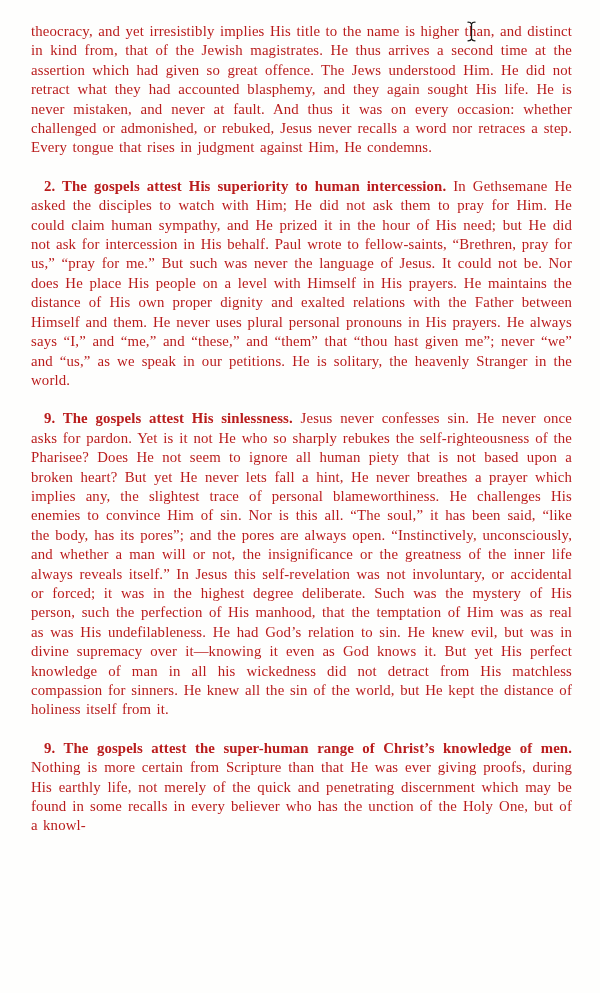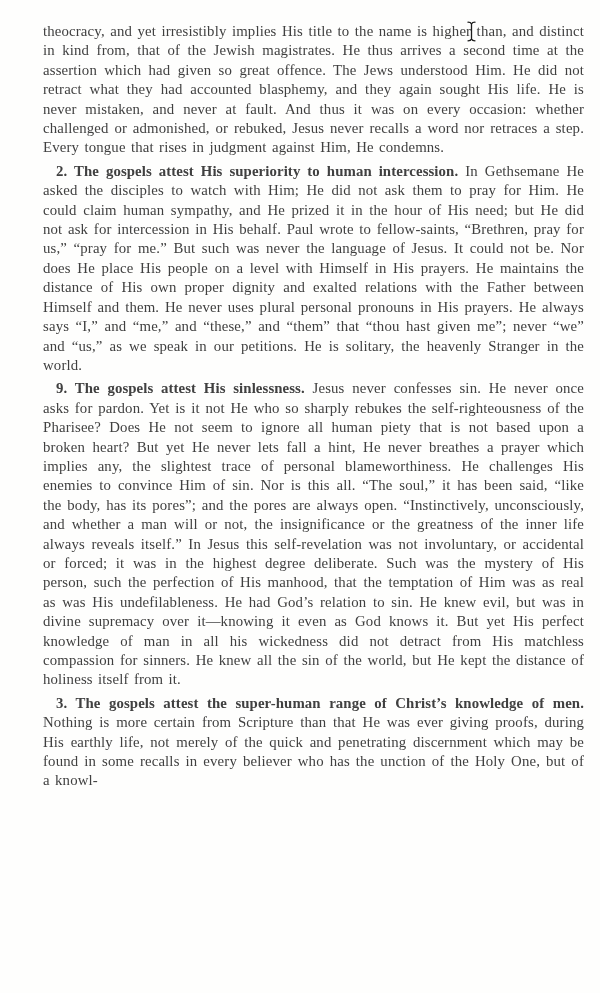--- a/index.html
+++ b/index.html
@@ -7,38 +7,38 @@
     padding: 0;
     background: #ffffff;
   }
   .page {
     position: relative;
     width: 600px;
     height: 993px;
     background: #fefefd;
     overflow: hidden;
     font-family: "Liberation Serif", "DejaVu Serif", serif;
-    color: #404040;
+    color: #b91c1c;
     box-sizing: border-box;
-    padding: 22px 28px 0 43px;
+    padding: 22px 28px 0 31px;
   }
   .text-col {
     width: 541px;
   }
   p.para {
     margin: 0;
     font-size: 14.8px;
     line-height: 19.4px;
     text-align: justify;
     letter-spacing: 0.15px;
     word-spacing: 1.5px;
   }
   p.para.numbered {
     text-indent: 13px;
-    margin-top: 4px;
+    margin-top: 19px;
   }
   .para-lead {
     font-weight: bold;
     letter-spacing: 0.1px;
   }
   .text-cursor {
     position: absolute;
     left: 466px;
     top: 21px;
     width: 11px;
@@ -67,18 +67,18 @@
       <span class="para-lead">2. The gospels attest His superiority to human intercession.</span>
       <span>In Gethsemane He asked the disciples to watch with Him; He did not ask them to pray for Him.  He could claim human sympathy, and He prized it in the hour of His need; but He did not ask for intercession in His behalf.  Paul wrote to fellow-saints, “Brethren, pray for us,” “pray for me.”  But such was never the language of Jesus.  It could not be. Nor does He place His people on a level with Himself in His prayers. He maintains the distance of His own proper dignity and exalted relations with the Father between Himself and them.  He never uses plural personal pronouns in His prayers.  He always says “I,” and “me,” and “these,” and “them” that “thou hast given me”; never “we” and “us,” as we speak in our petitions.  He is solitary, the heavenly Stranger in the world.</span>
     </p>
 
     <p class="para numbered">
       <span class="para-lead">9. The gospels attest His sinlessness.</span>
       <span>Jesus never confesses sin. He never once asks for pardon.  Yet is it not He who so sharply rebukes the self-righteousness of the Pharisee?  Does He not seem to ignore all human piety that is not based upon a broken heart?  But yet He never lets fall a hint, He never breathes a prayer which implies any, the slightest trace of personal blameworthiness.  He challenges His enemies to convince Him of sin.  Nor is this all.  “The soul,” it has been said, “like the body, has its pores”; and the pores are always open.  “Instinctively, unconsciously, and whether a man will or not, the insignificance or the greatness of the inner life always reveals itself.” In Jesus this self-revelation was not involuntary, or accidental or forced; it was in the highest degree deliberate.  Such was the mystery of His person, such the perfection of His manhood, that the temptation of Him was as real as was His undefilableness.  He had God’s relation to sin.  He knew evil, but was in divine supremacy over it—knowing it even as God knows it.  But yet His perfect knowledge of man in all his wickedness did not detract from His matchless compassion for sinners. He knew all the sin of the world, but He kept the distance of holiness itself from it.</span>
     </p>
 
     <p class="para numbered">
-      <span class="para-lead">3. The gospels attest the super-human range of Christ’s knowledge of men.</span>
+      <span class="para-lead">9. The gospels attest the super-human range of Christ’s knowledge of men.</span>
       <span>Nothing is more certain from Scripture than that He was ever giving proofs, during His earthly life, not merely of the quick and penetrating discernment which may be found in some recalls in every believer who has the unction of the Holy One, but of a knowl-</span>
     </p>
 
   </div>
 </div>
 
 </body></html>

